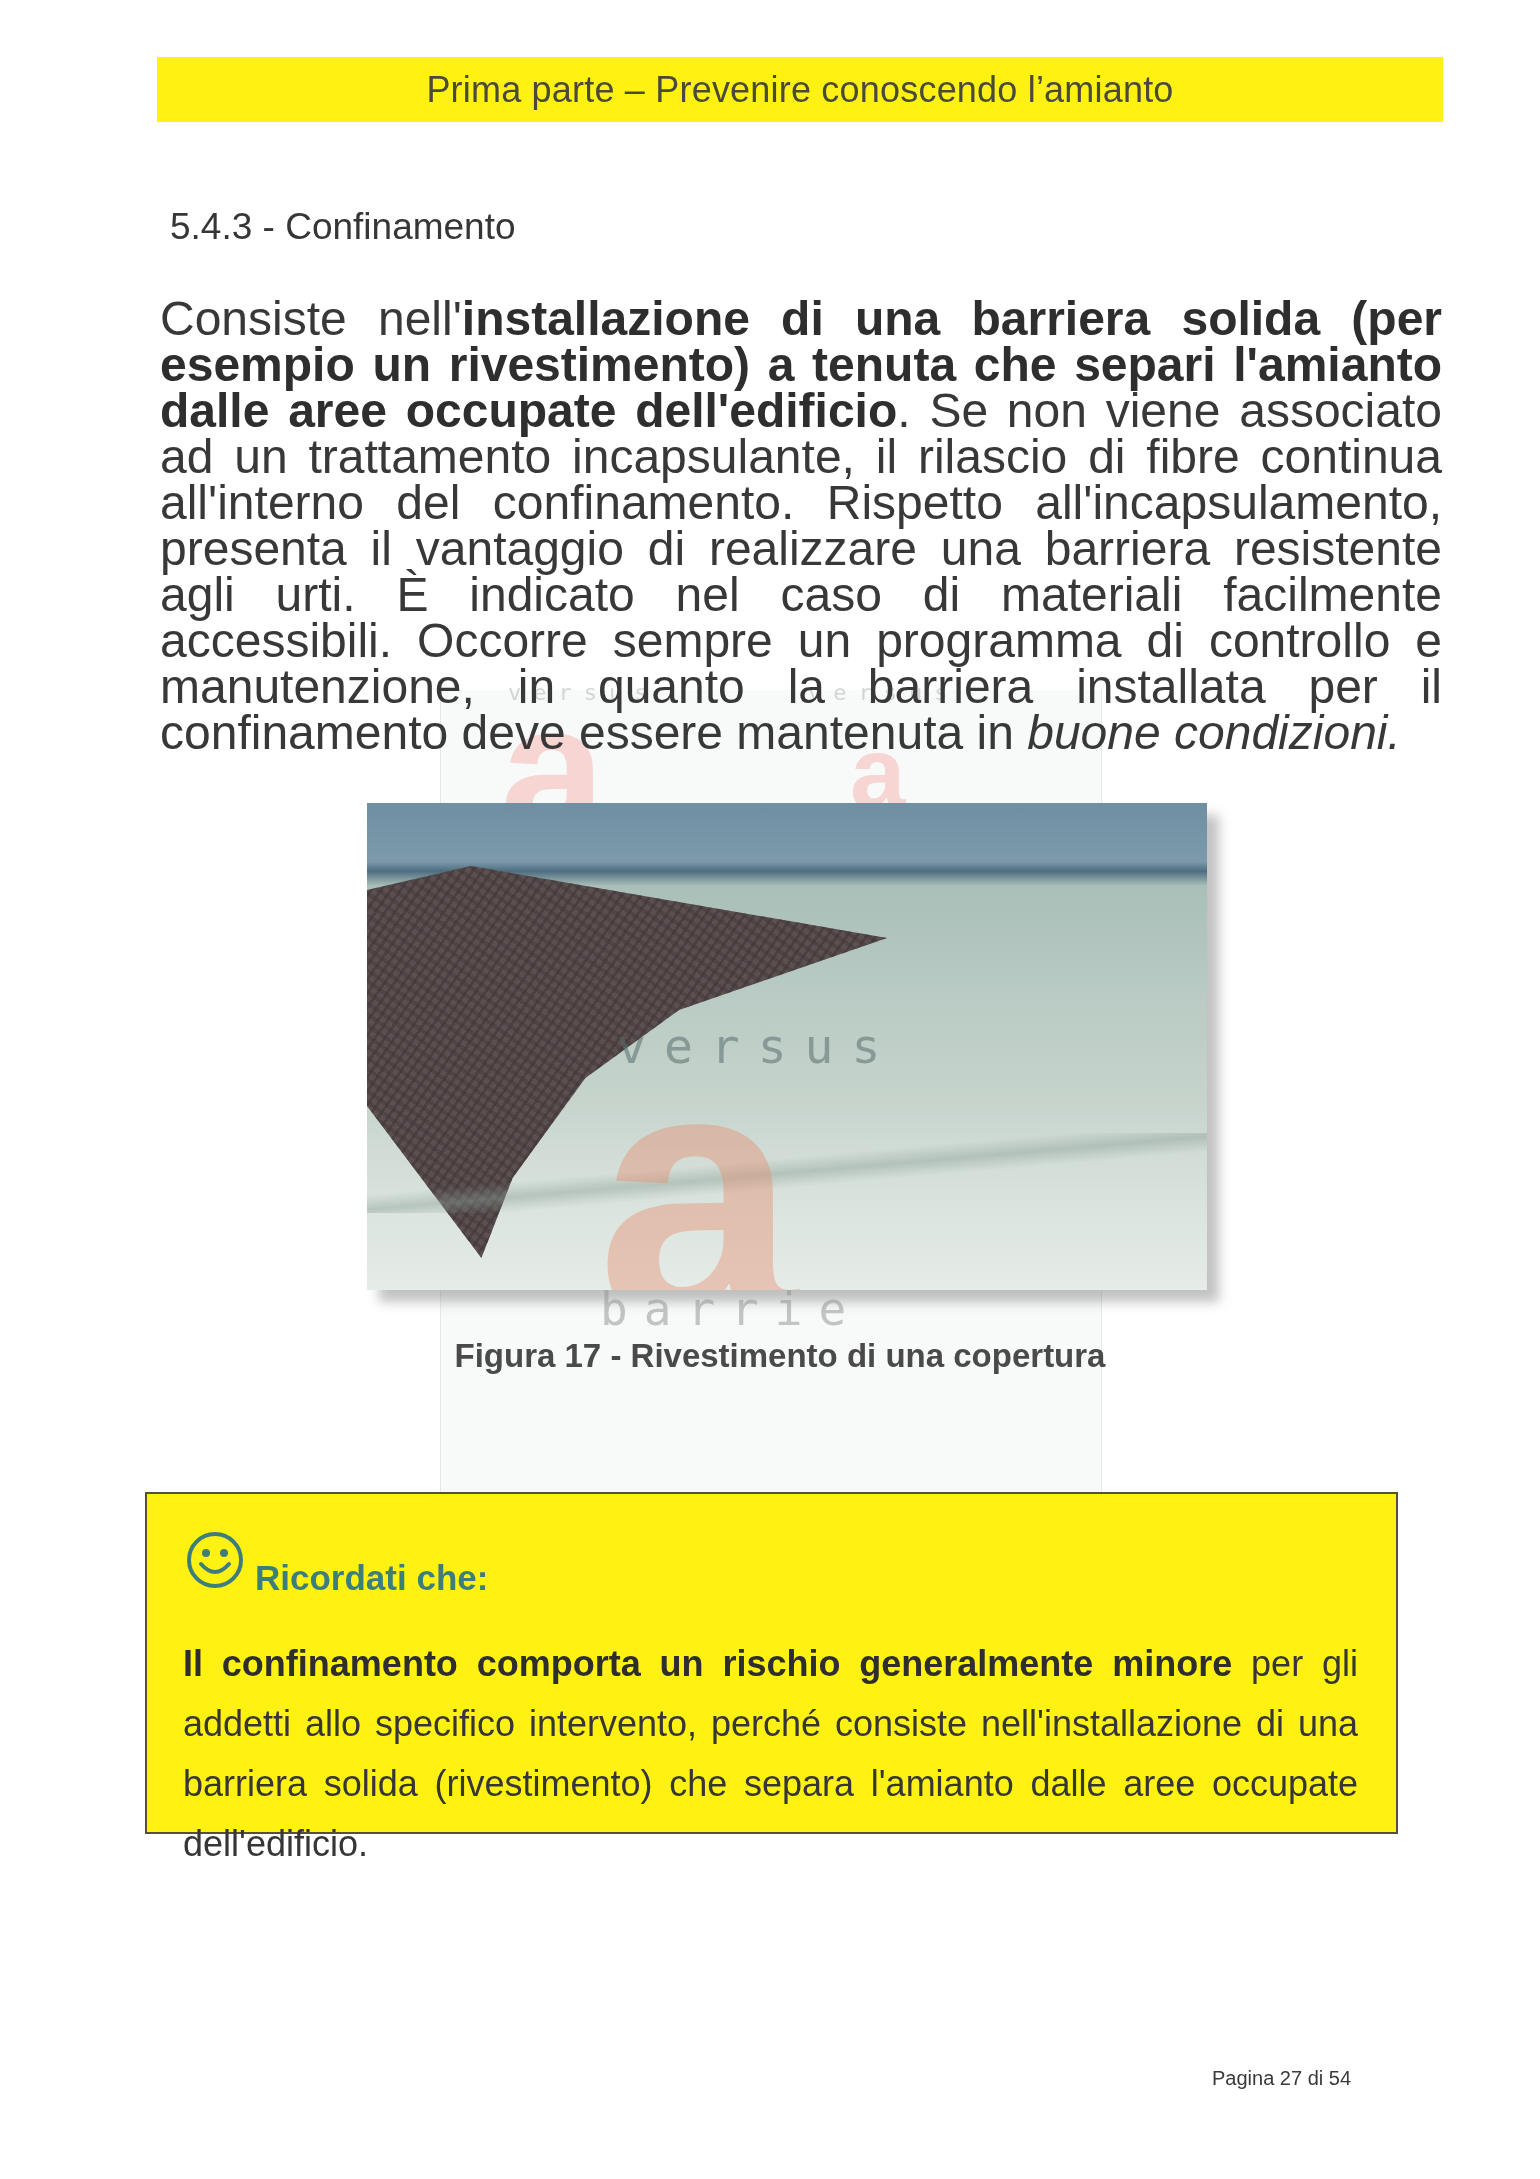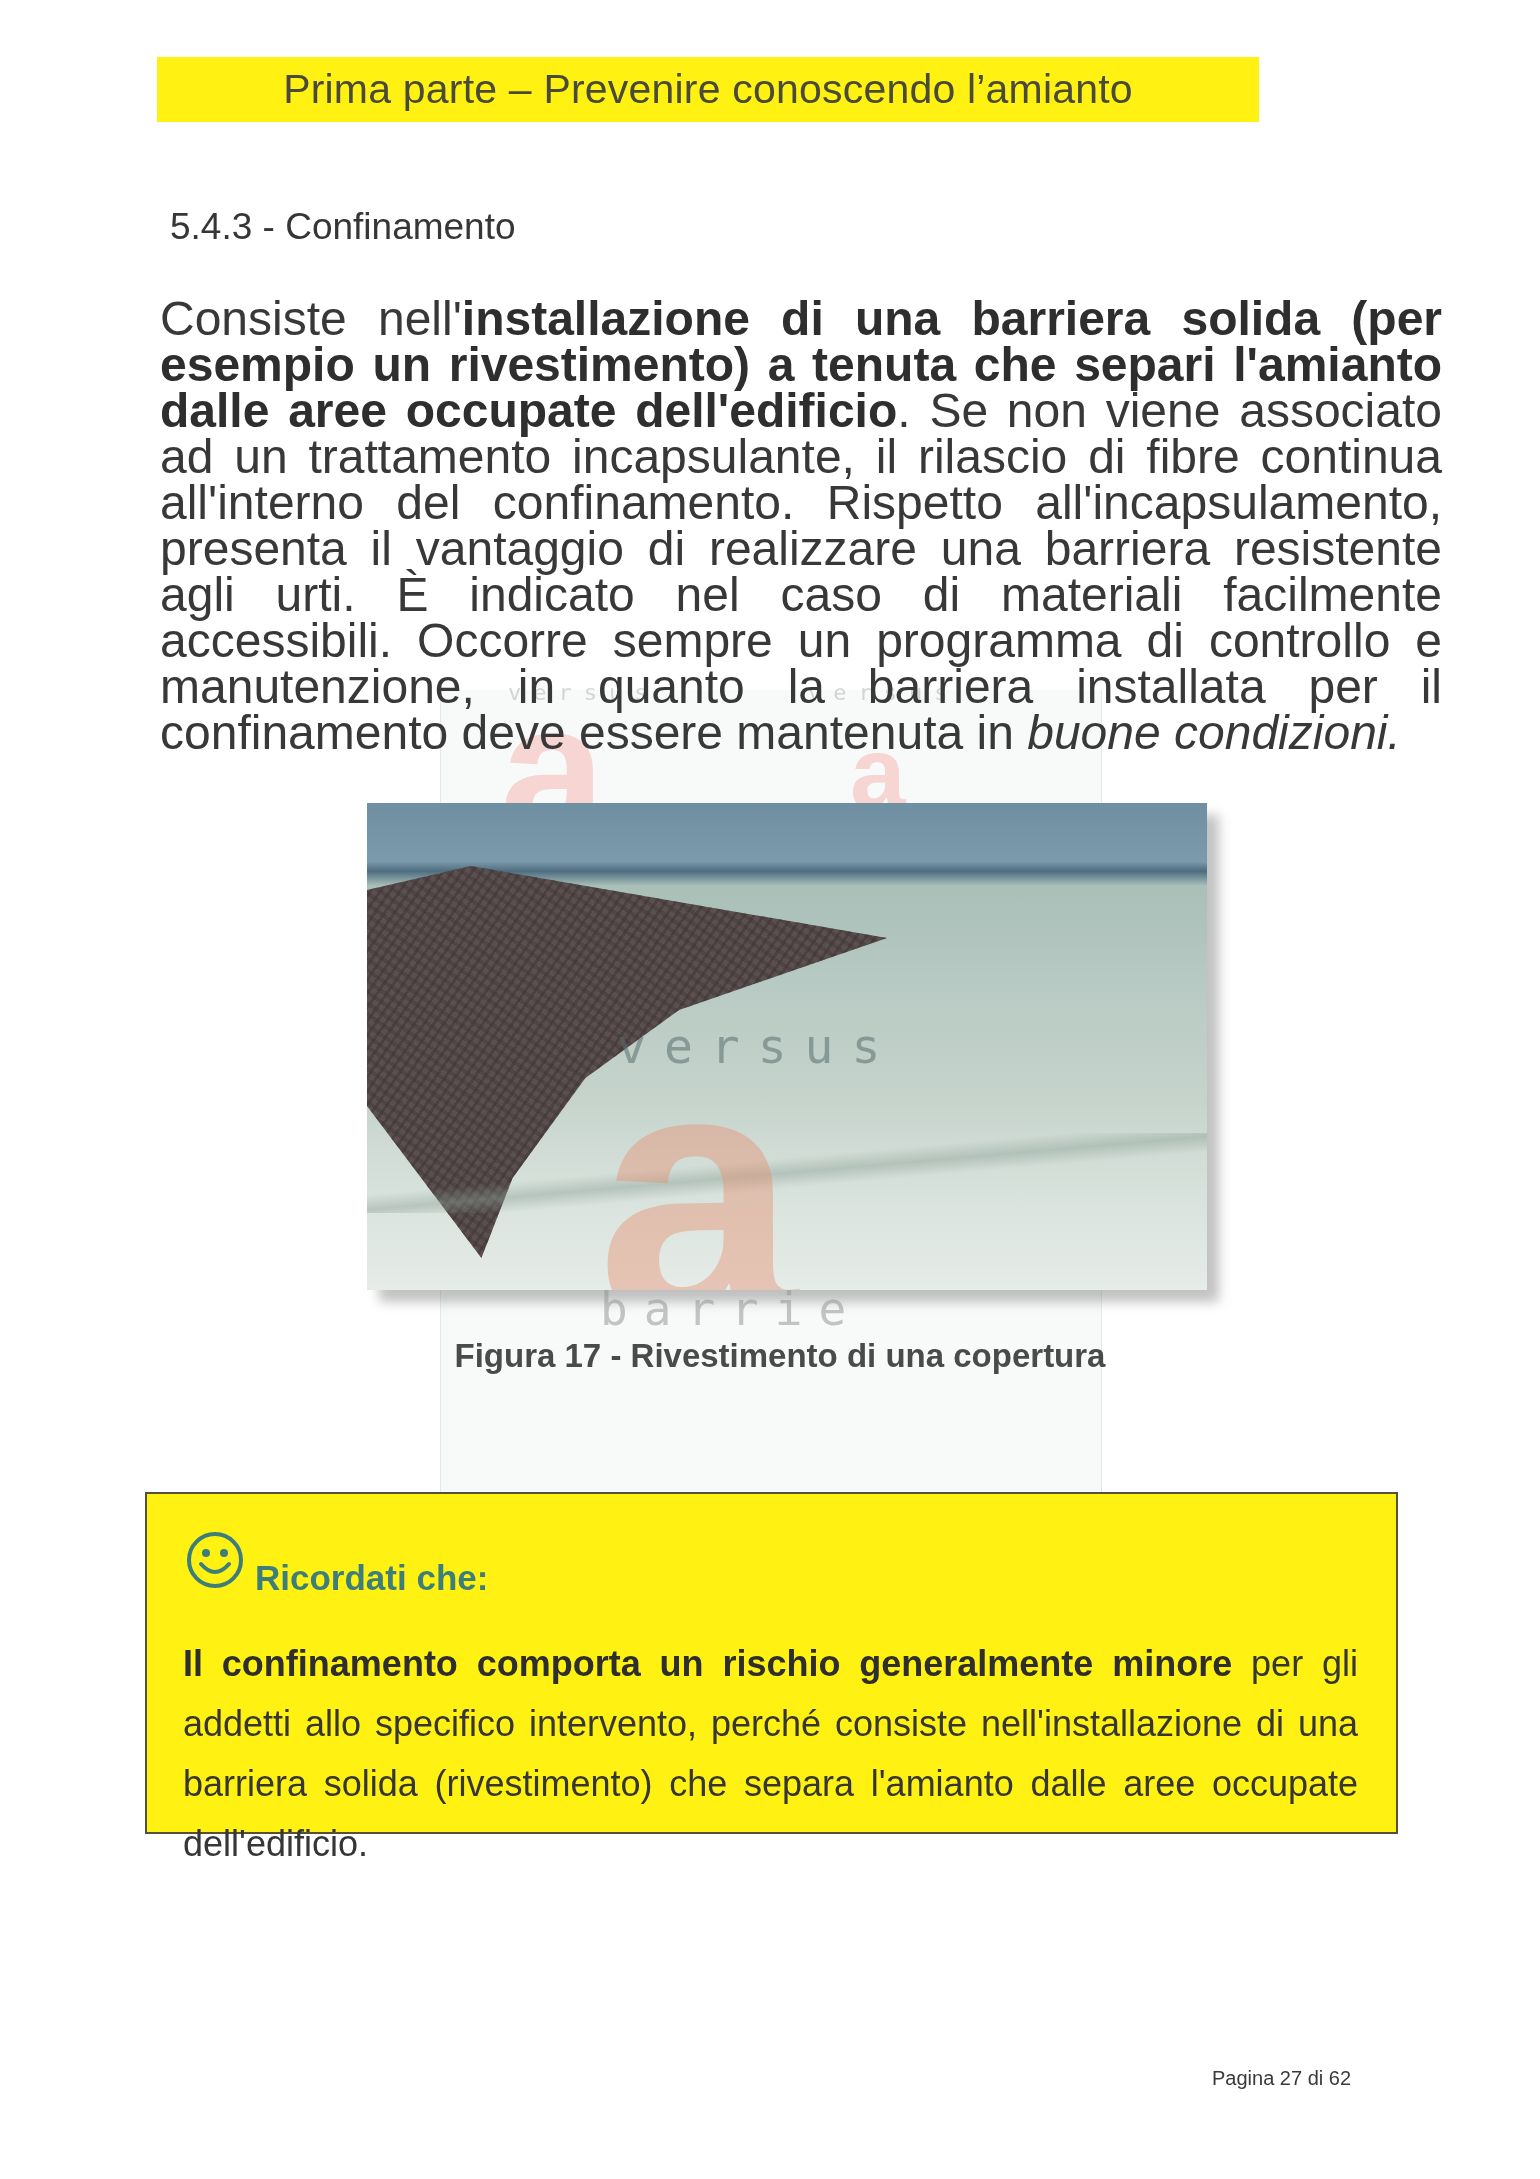--- a/index.html
+++ b/index.html
@@ -2,24 +2,24 @@
 <html><head>
 <meta charset="utf-8">
 <style>
   html, body { margin: 0; padding: 0; }
   body {
     width: 1540px; height: 2179px; position: relative; overflow: hidden;
     background: #ffffff; color: #333333;
     font-family: "Liberation Sans", sans-serif;
   }
   .header-bar {
-    position: absolute; left: 157px; top: 57px; width: 1102px; height: 65px;
+    position: absolute; left: 157px; top: 57px; width: 1286px; height: 65px;
     background: #fff212;
     display: flex; align-items: center; justify-content: center;
-    font-size: 41px; color: #4a4a3a; letter-spacing: 0.2px;
+    font-size: 36px; color: #4a4a3a; letter-spacing: 0.2px;
   }
   .section-title {
     position: absolute; left: 170px; top: 206px;
     font-size: 37px; font-weight: normal; color: #363636;
   }
   .body-text {
     position: absolute; left: 160px; top: 296px; width: 1282px;
     font-size: 48px; line-height: 46px; color: #383838;
     text-align: justify;
   }
@@ -132,13 +132,13 @@
       <circle cx="39" cy="23" r="4" fill="#3d7e7a"></circle>
       <path d="M16 34 Q30 50 44 34" fill="none" stroke="#3d7e7a" stroke-width="4" stroke-linecap="round"></path>
     </svg>
     <span class="note-title">Ricordati che:</span>
   </div>
   <div class="note-body">
     <b>Il confinamento comporta un rischio generalmente minore</b><span> per gli addetti allo specifico intervento, perché consiste nell'installa­zione di una barriera solida (rivestimento) che separa l'amianto dalle aree occupate dell'edificio.</span>
   </div>
 </div>
 
-<div class="page-number">Pagina 27 di 62</div>
+<div class="page-number">Pagina 27 di 54</div>
 
 </body></html>

